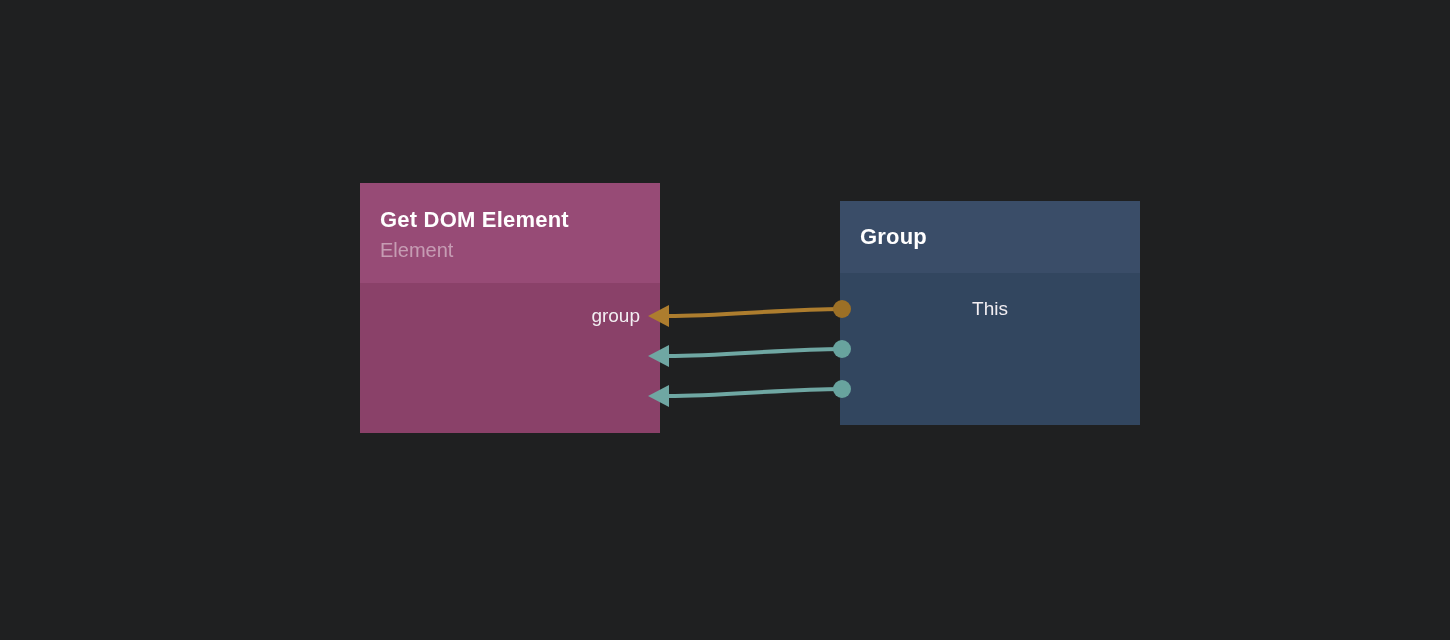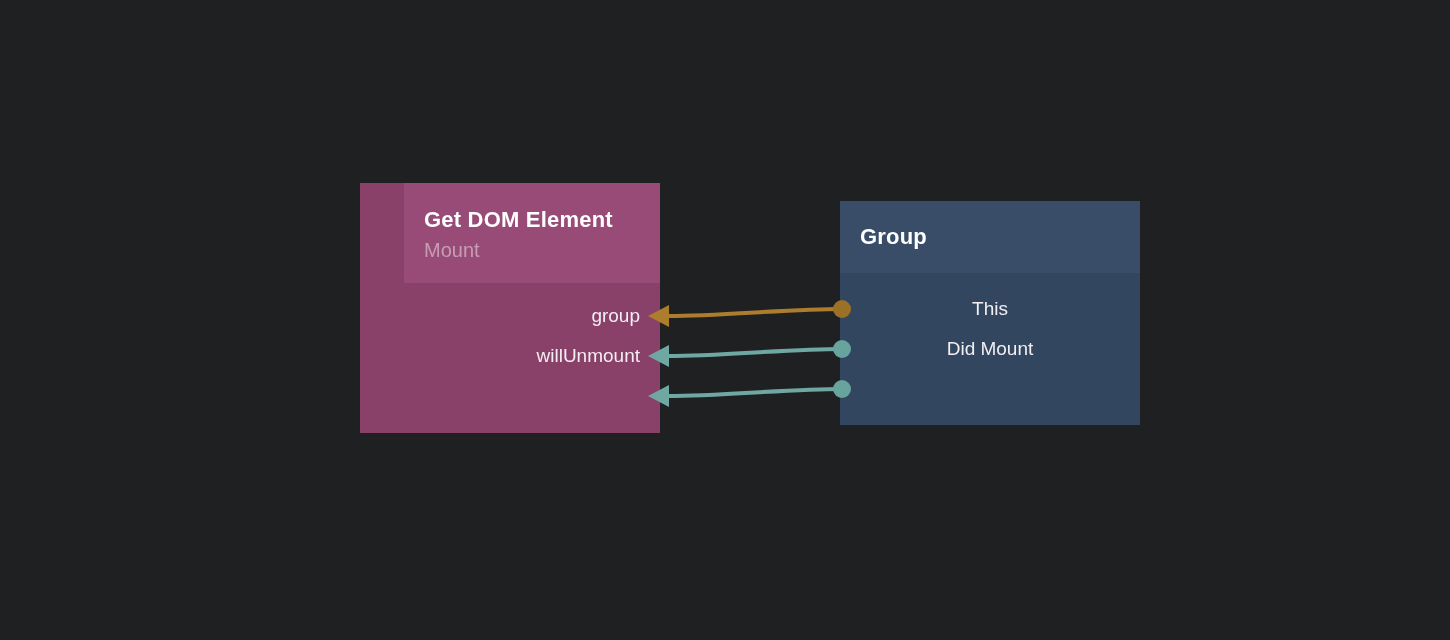--- a/index.html
+++ b/index.html
@@ -89,45 +89,39 @@
     width: 1450px; height: 640px;
     z-index: 2;
     pointer-events: none;
   }
 </style>
 </head>
 <body>
 
 <div class="canvas" style="background-color: rgb(31, 32, 33);">
 
-  <div class="node node-script" style="background-color: rgb(138, 65, 105); padding-left: 44px;">
+  <div class="node node-script" style="background-color: rgb(138, 65, 105);">
     <div class="node-header" style="background-color: rgb(151, 75, 118);">
       <div class="node-title">Get DOM Element</div>
-      <div class="node-subtitle">Mount</div>
+      <div class="node-subtitle">Element</div>
     </div>
     <div class="port-list">
       <div class="port-row inputs">
         <span class="port-label">group</span>
-      </div>
-      <div class="port-row inputs">
-        <span class="port-label">willUnmount</span>
       </div>
     </div>
   </div>
 
   <div class="node node-group" style="background-color: rgb(50, 70, 95);">
     <div class="node-header" style="background-color: rgb(58, 77, 104);">
       <div class="node-title">Group</div>
     </div>
     <div class="port-list">
       <div class="port-row outputs">
         <span class="port-label">This</span>
-      </div>
-      <div class="port-row outputs">
-        <span class="port-label">Did Mount</span>
       </div>
     </div>
   </div>
 
   <svg class="wires" width="1450" height="640" viewBox="0 0 1450 640">
 
     <path d="M 842 309 C 790 309 720 316 668 316" fill="none" stroke-width="4" stroke-linecap="round" stroke="#ad7d2e"></path>
     <polygon points="648,316 669,305 669,327" fill="#ad7d2e"></polygon>
 
     <path d="M 842 349 C 790 349 720 356 668 356" fill="none" stroke-width="4" stroke-linecap="round" stroke="#6fa7a3"></path>

